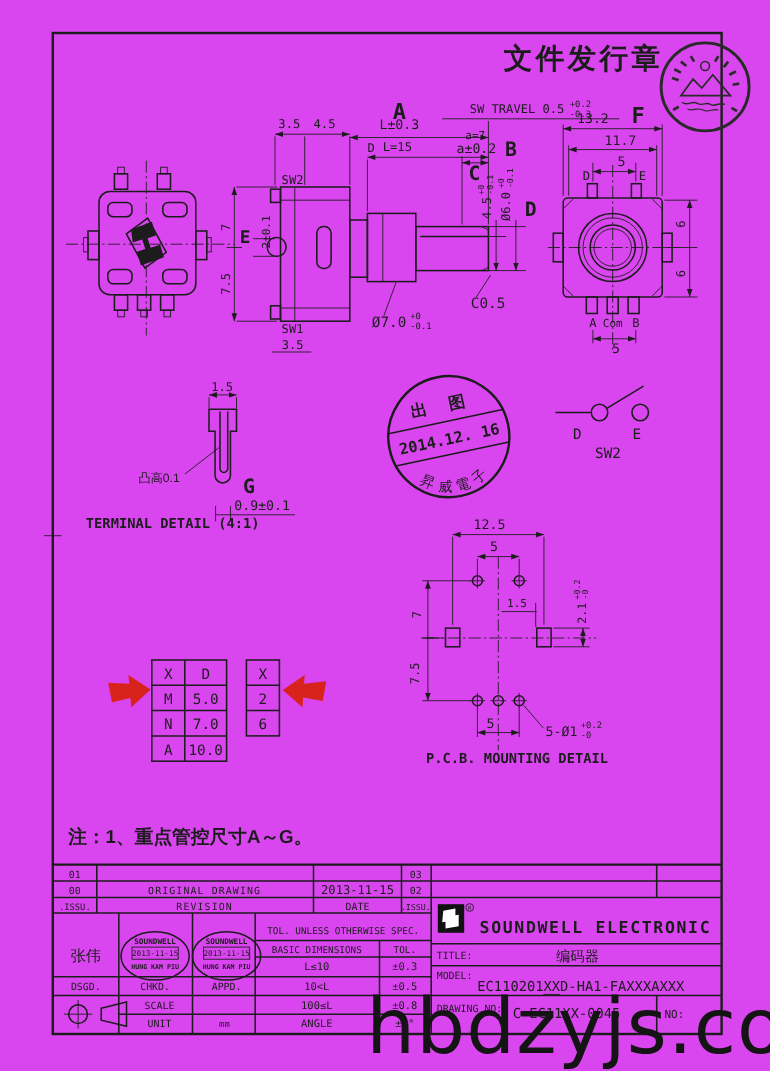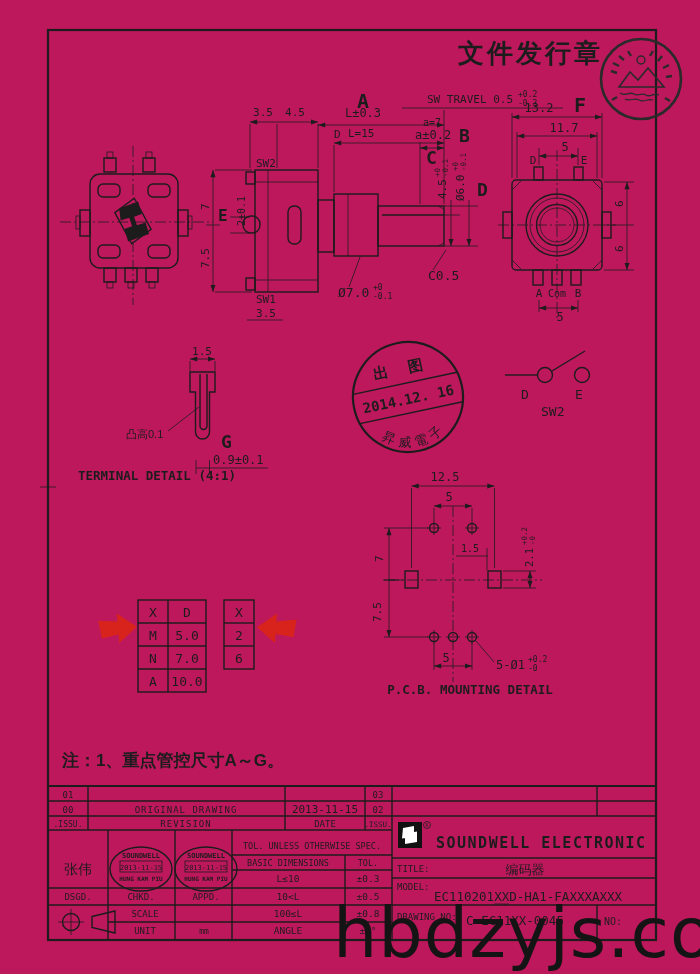--- a/index.html
+++ b/index.html
@@ -1,16 +1,16 @@
 <!DOCTYPE html>
 <html lang="en"><head>
 <meta charset="utf-8">
 <style>
   html,body{margin:0;padding:0;background:#ffffff;}
-  .page{position:relative;width:700px;height:974px;background:#be185d;overflow:hidden;}
+  .page{position:relative;width:700px;height:974px;background:#d946ef;overflow:hidden;}
   svg{position:absolute;left:0;top:0;}
   svg text{fill:#1c1c1c;}
   .t{font-family:"DejaVu Sans Mono",monospace;}
   .cjk{font-family:"Liberation Sans","DejaVu Sans",sans-serif;}
   .b{font-weight:bold;}
   .ln{stroke:#1c1c1c;stroke-width:1.4;fill:none;}
   .lk{stroke:#1c1c1c;stroke-width:2.2;fill:none;}
   .lt{stroke:#1c1c1c;stroke-width:0.8;fill:none;}
   .ctr{stroke:#1c1c1c;stroke-width:0.8;fill:none;stroke-dasharray:11 3 2 3;}
   .red{fill:#d8231c;}

